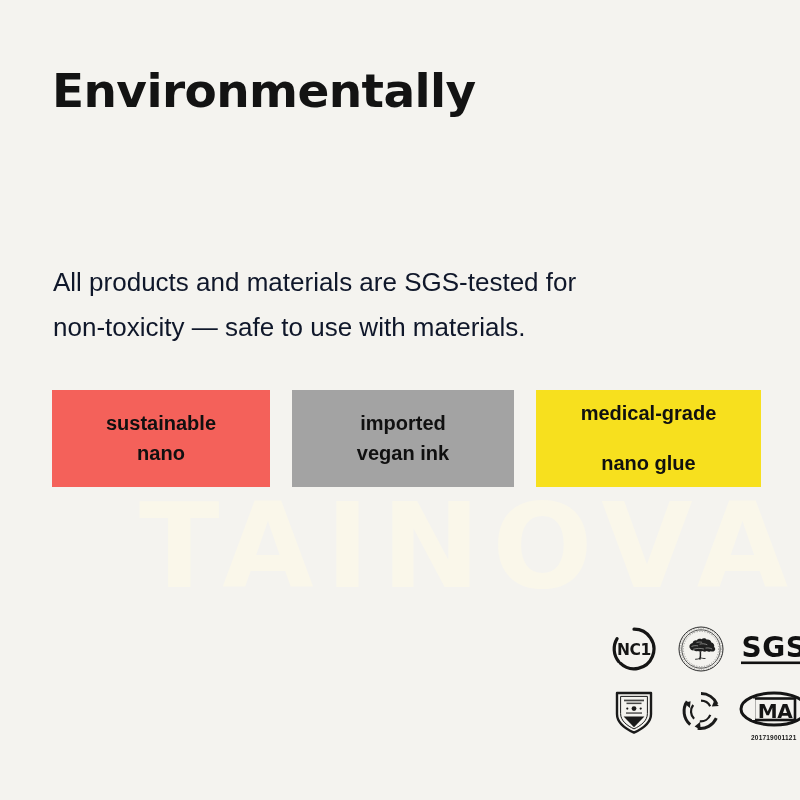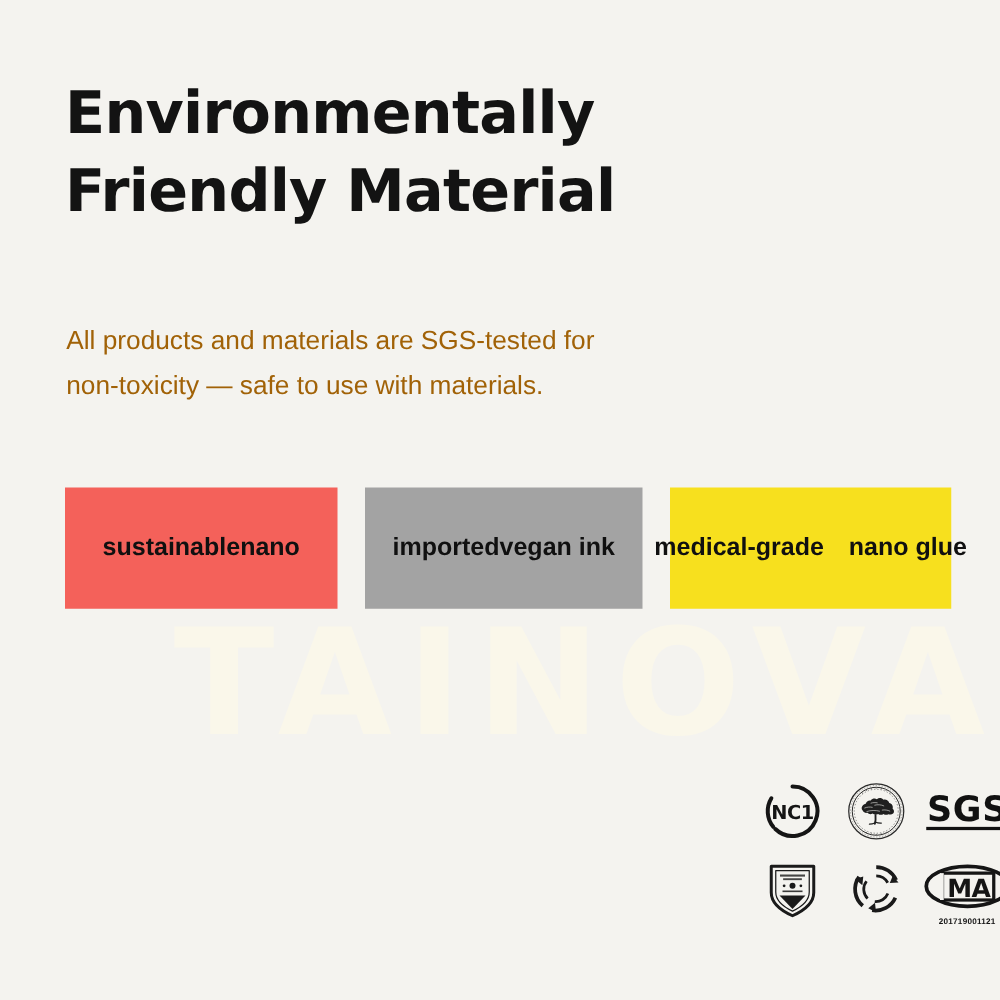--- a/index.html
+++ b/index.html
@@ -57,40 +57,40 @@
   }
   .heading .line { display: block; }
 
   
   .subtitle {
     position: absolute;
     left: 53px;
     top: 234px;
     width: 600px;
     font-family: "Liberation Sans", sans-serif;
-    font-size: 21px;
+    font-size: 26px;
     line-height: 1.72;
-    color: #a16207;
+    color: #0f172a;
   }
   .subtitle .line { display: block; }
 
   
   .tags {
     position: absolute;
     left: 52px;
     top: 390px;
     display: flex;
     align-items: flex-start;
     gap: 22px;
   }
   .tag {
     height: 97px;
     box-sizing: border-box;
     display: flex;
-    flex-direction: row;
+    flex-direction: column;
     align-items: center;
     justify-content: center;
     font-family: "Liberation Sans", sans-serif;
     font-weight: 700;
     font-size: 20px;
     line-height: 1.48;
     color: #101010;
     text-align: center;
     padding: 0 10px;
   }
@@ -140,21 +140,20 @@
 </style>
 </head>
 <body style="background: rgb(244, 243, 239);">
 
 <div class="page">
 
   <div class="watermark" style="color: rgb(250, 247, 234);">TAINOVA</div>
 
   <h1 class="heading">
     <span class="line">Environmentally</span>
-    <span class="line">Friendly Material</span>
   </h1>
 
   <p class="subtitle">
     <span class="line">All products and materials are SGS-tested for</span>
     <span class="line">non-toxicity — safe to use with materials.</span>
   </p>
 
   <div class="tags">
 
     <div class="tag tag-0" id="tag-0" style="background-color: rgb(244, 97, 90);">

